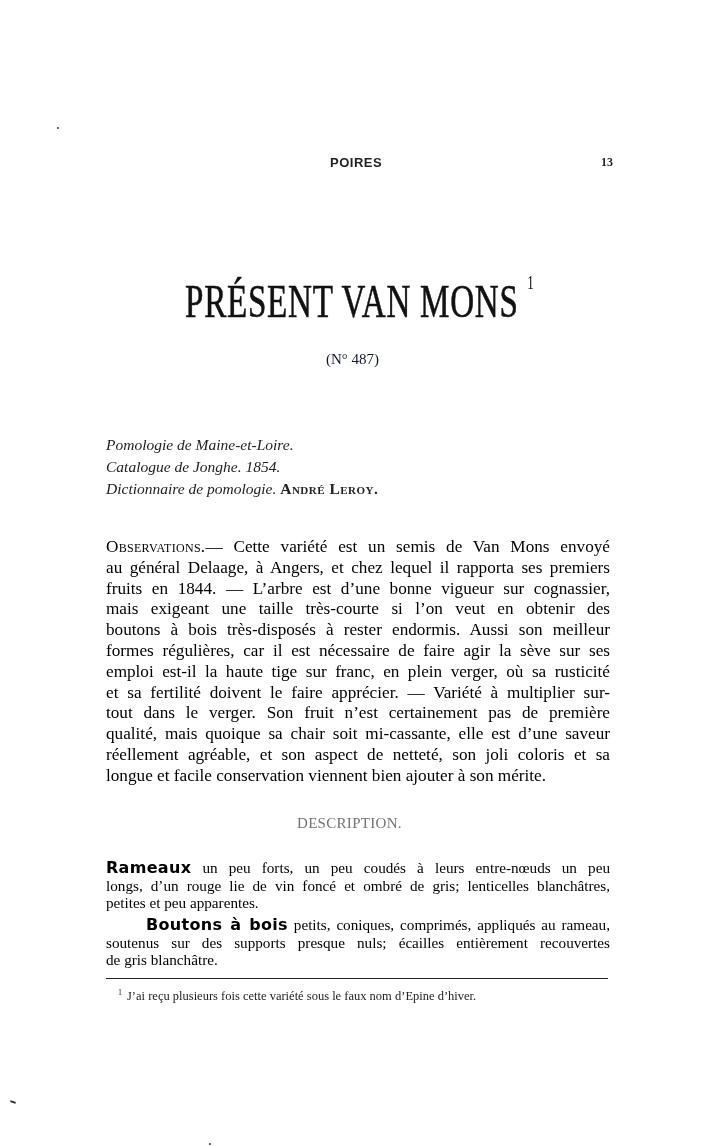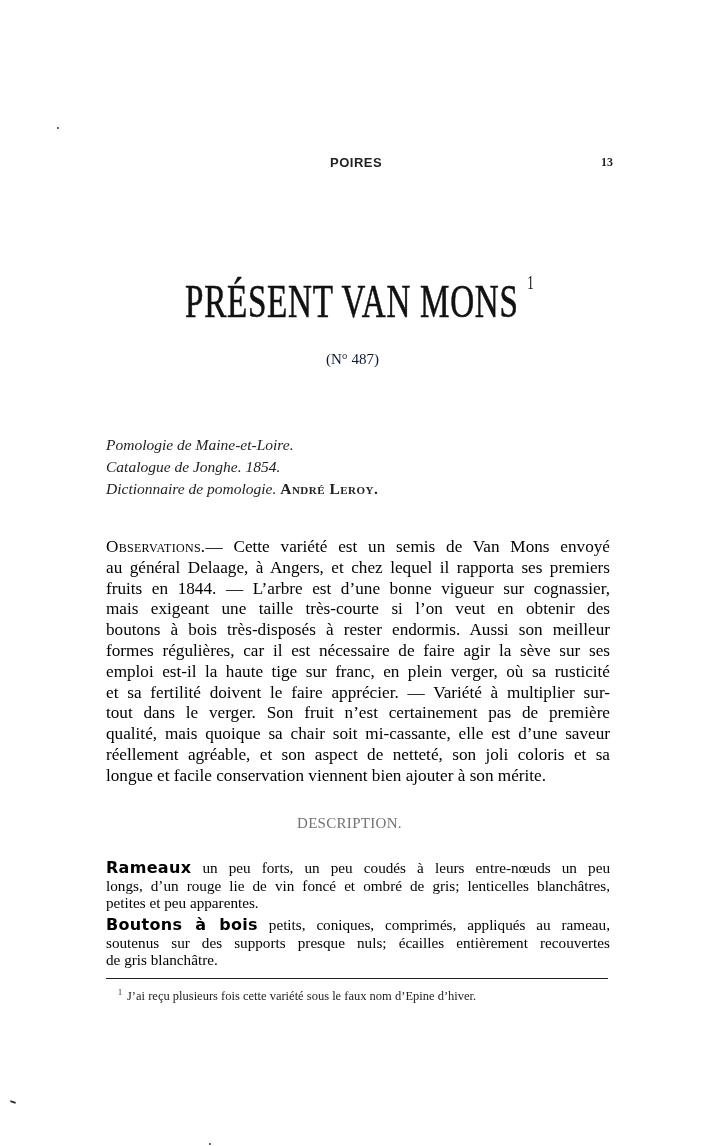--- a/index.html
+++ b/index.html
@@ -104,21 +104,21 @@
 
 <div class="abs desc-heading">DESCRIPTION.</div>
 
 <div class="abs para desc rameaux">
   <span class="line" style="padding-left:0;"><span class="lead">Rameaux</span> <span>un peu forts, un peu coudés à leurs entre-nœuds un peu</span></span>
   <span class="line">longs, d’un rouge lie de vin foncé et ombré de gris; lenticelles blanchâtres,</span>
   <span class="line last">petites et peu apparentes.</span>
 </div>
 
 <div class="abs para desc boutons">
-  <span class="line" style="padding-left:0;"><span class="lead">Boutons à bois</span> <span>petits, coniques, comprimés, appliqués au rameau,</span></span>
+  <span class="line" style="padding-left:0;margin-left:40px;"><span class="lead">Boutons à bois</span> <span>petits, coniques, comprimés, appliqués au rameau,</span></span>
   <span class="line">soutenus sur des supports presque nuls; écailles entièrement recouvertes</span>
   <span class="line last">de gris blanchâtre.</span>
 </div>
 
 <div class="abs rule"></div>
 
 <div class="abs footnote">
   <sup>1</sup><span>J’ai reçu plusieurs fois cette variété sous le faux nom d’Epine d’hiver.</span>
 </div>
 

